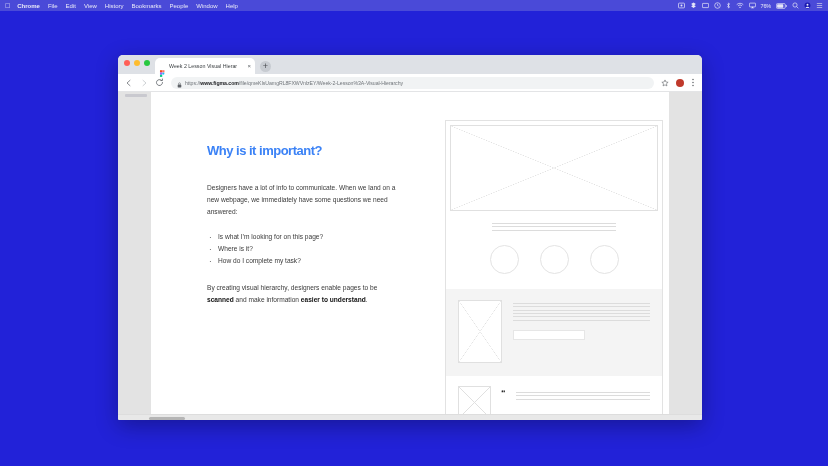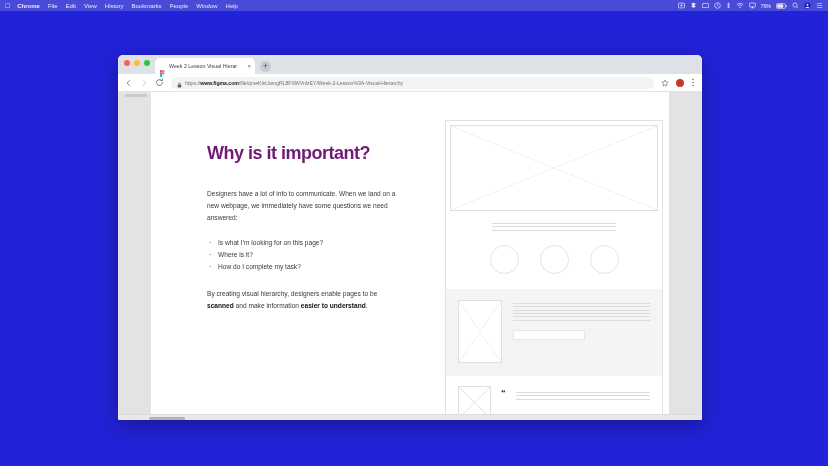--- a/index.html
+++ b/index.html
@@ -100,21 +100,21 @@
   .slide{
     position:relative; background:#ffffff; flex:1;
     overflow:hidden;
   }
 
   .slide-inner{ position:absolute; inset:0; }
 
   
   .txtcol{ position:absolute; left:56px; top:52px; width:190px; }
   h1.slide-title{
-    font-size:18px; font-weight:bold; color:#701a75;
+    font-size:13px; font-weight:bold; color:#3b82f6;
     letter-spacing:-0.5px; line-height:1.1; margin-bottom:24px;
   }
   .para{
     font-size:6.6px; color:#3a3a3a; line-height:1.82; margin-bottom:13px;
   }
   .para b{ color:#111; font-weight:bold; }
   ul.bullets{ list-style:none; margin-bottom:15px; }
   ul.bullets li{
     font-size:6.6px; color:#3a3a3a; line-height:1.82;
     padding-left:11px; position:relative;

